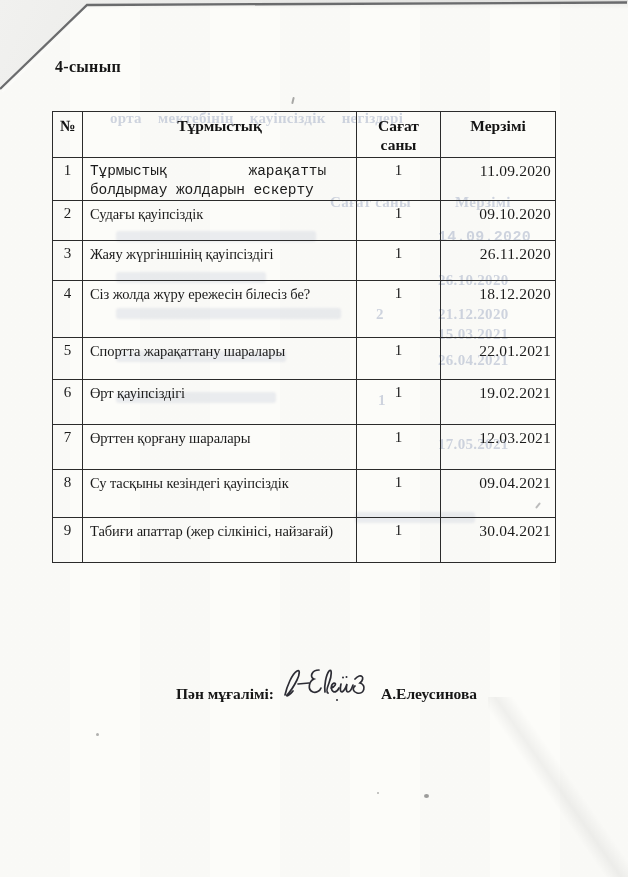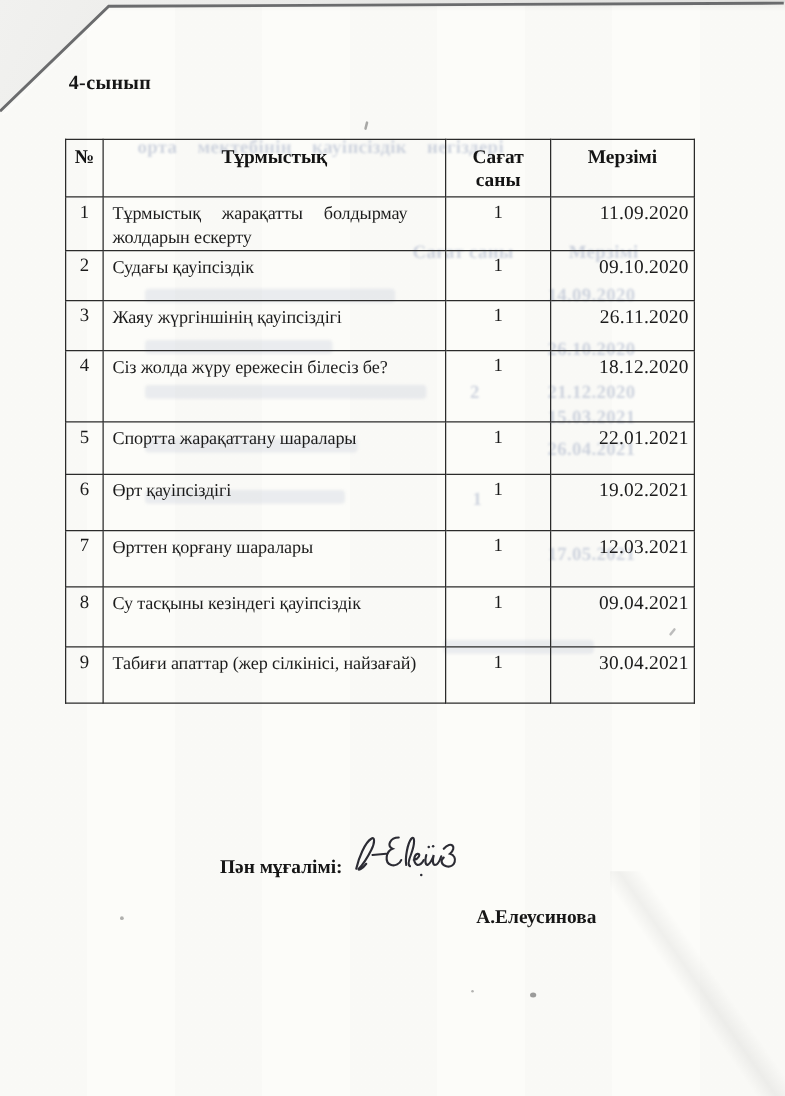--- a/index.html
+++ b/index.html
@@ -24,26 +24,26 @@
   .schedule col.c-topic{width:274px;}
   .schedule col.c-hours{width:84px;}
   .schedule col.c-date{width:115px;}
   .schedule th,.schedule td{border:1.6px solid #2b2b2b;vertical-align:top;
          padding:4px 4px 0 4px;background:transparent;}
   .schedule thead th{height:40px;font-size:15.5px;font-weight:bold;text-align:center;
          line-height:1.2;padding-top:5px;color:#141414;}
   td.num{text-align:center;font-size:15px;}
   td.topic{font-size:14.5px;line-height:1.32;text-align:justify;
          padding-left:7px;padding-right:8px;letter-spacing:-.1px;}
-  tbody tr:first-child td.topic{padding-right:30px;}
+  tbody tr:first-child td.topic{padding-right:30px;font-family:Liberation Mono, monospace;}
   td.hours{text-align:center;font-size:15px;}
   td.date{text-align:right;font-size:15.5px;letter-spacing:.2px;}
 
   .sig-label{position:absolute;left:176px;top:685px;font-size:15.5px;font-weight:bold;color:#161616;}
-  .sig-name{position:absolute;left:381px;top:685px;font-size:15.5px;font-weight:bold;color:#161616;margin-top:40px;}
+  .sig-name{position:absolute;left:381px;top:685px;font-size:15.5px;font-weight:bold;color:#161616;}
   .sig-svg{position:absolute;left:277px;top:657px;}
 
   .ghost{position:absolute;color:#a9b3c9;opacity:.55;filter:blur(.7px);
          font-weight:bold;font-size:15px;letter-spacing:.3px;pointer-events:none;}
   .ghost-streak{position:absolute;height:11px;background:rgba(150,162,192,.17);
          filter:blur(1.2px);border-radius:3px;pointer-events:none;}
 
   .speck{position:absolute;border-radius:50%;pointer-events:none;}
   .tick-mark{position:absolute;width:2px;height:7px;background:#99999b;opacity:.65;
          transform:rotate(38deg);border-radius:2px;pointer-events:none;}
@@ -53,21 +53,21 @@
 </head>
 <body>
 
 <div class="scan">
 
   <div class="paper"></div>
 
   <div class="ghost" style="left:110px;top:110px;width:440px;word-spacing:12px;">орта мектебінің қауіпсіздік негіздері</div>
   <div class="ghost" style="left:330px;top:194px;">Сағат саны</div>
   <div class="ghost" style="left:455px;top:194px;">Мерзімі</div>
-  <div class="ghost" style="left:438px;top:229px;">14.09.2020</div>
+  <div class="ghost" style="left:438px;top:229px;font-family:Liberation Mono, monospace;">14.09.2020</div>
   <div class="ghost" style="left:438px;top:272px;">26.10.2020</div>
   <div class="ghost" style="left:438px;top:306px;">21.12.2020</div>
   <div class="ghost" style="left:438px;top:326px;">15.03.2021</div>
   <div class="ghost" style="left:438px;top:352px;">26.04.2021</div>
   <div class="ghost" style="left:438px;top:392px;margin-top:44px;">17.05.2021</div>
   <div class="ghost" style="left:376px;top:306px;">2</div>
   <div class="ghost" style="left:378px;top:392px;">1</div>
   <div class="ghost-streak" style="left:116px;top:231px;width:200px;"></div>
   <div class="ghost-streak" style="left:116px;top:272px;width:150px;"></div>
   <div class="ghost-streak" style="left:116px;top:308px;width:225px;"></div>

